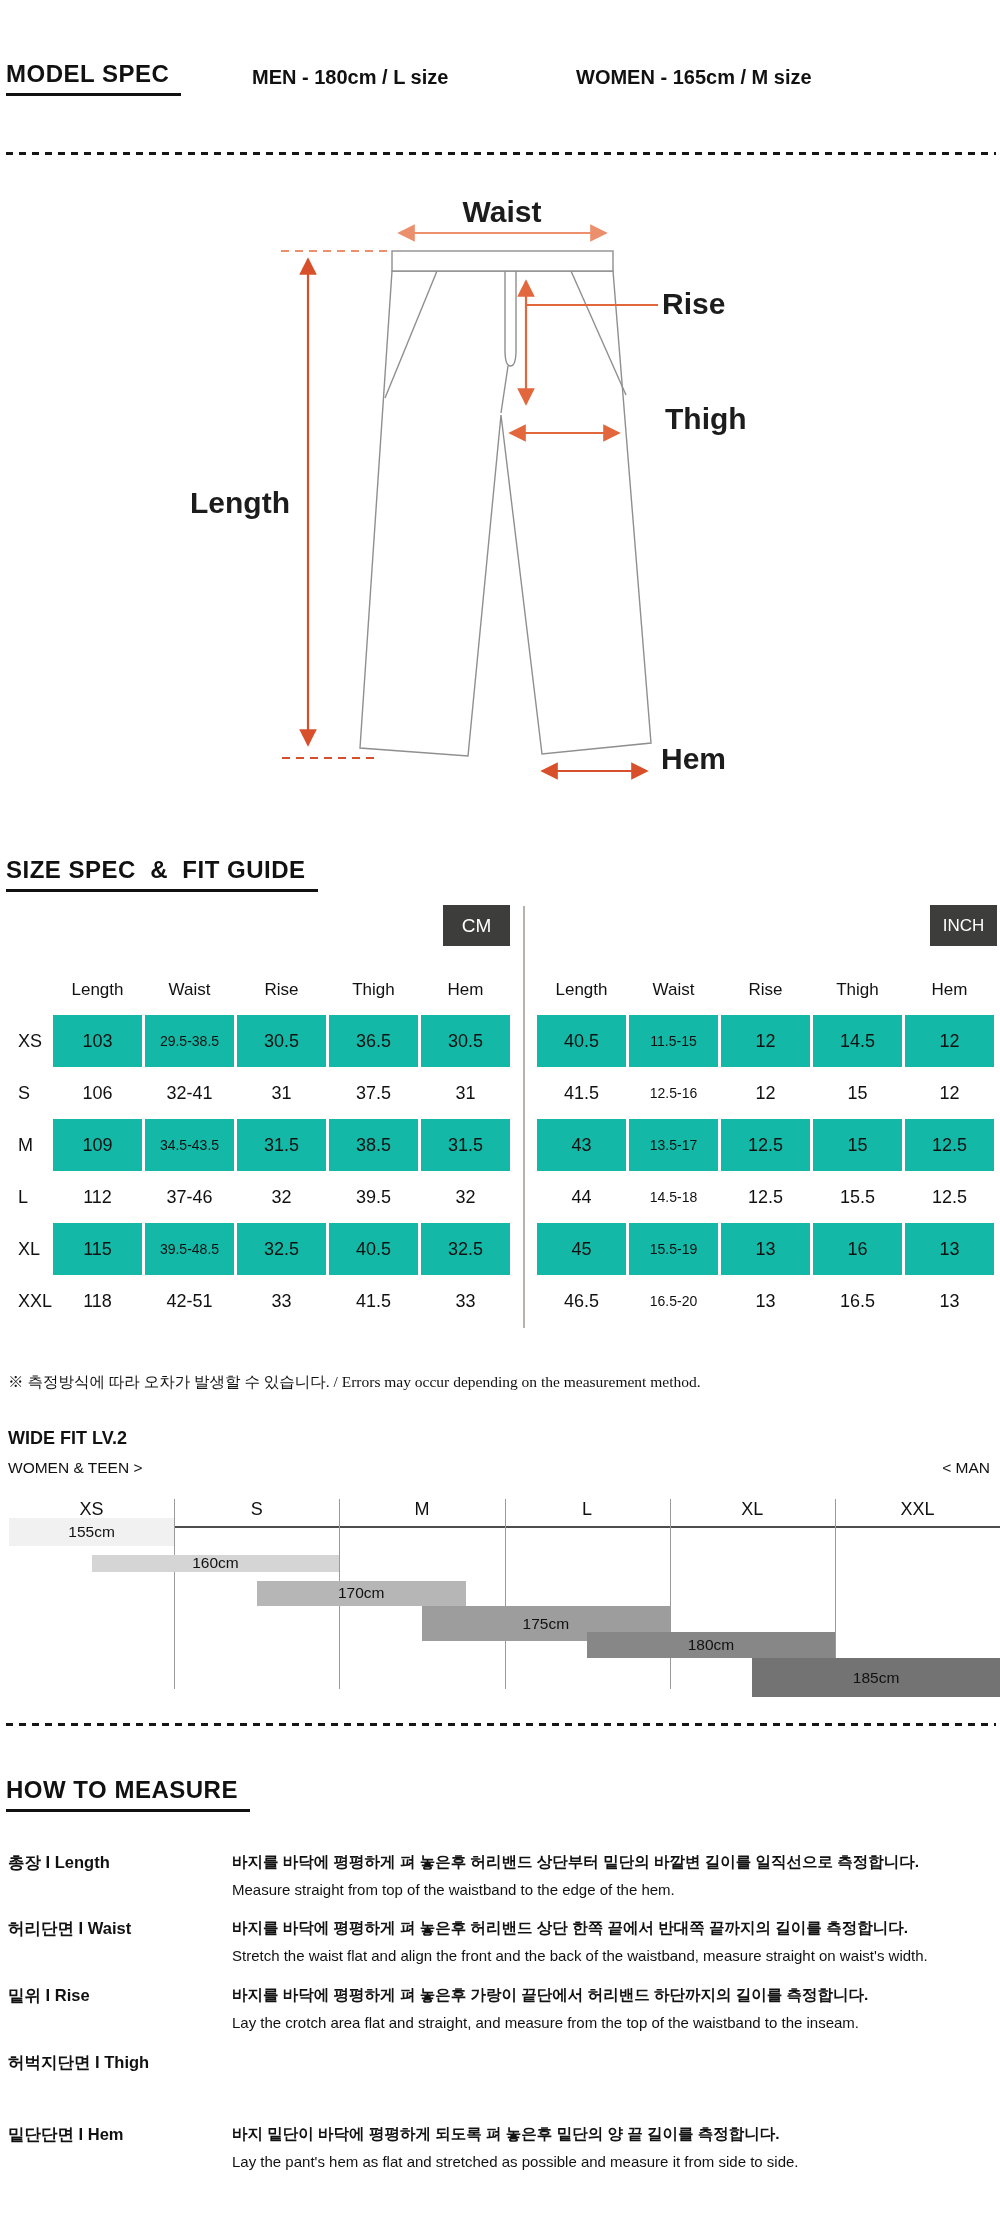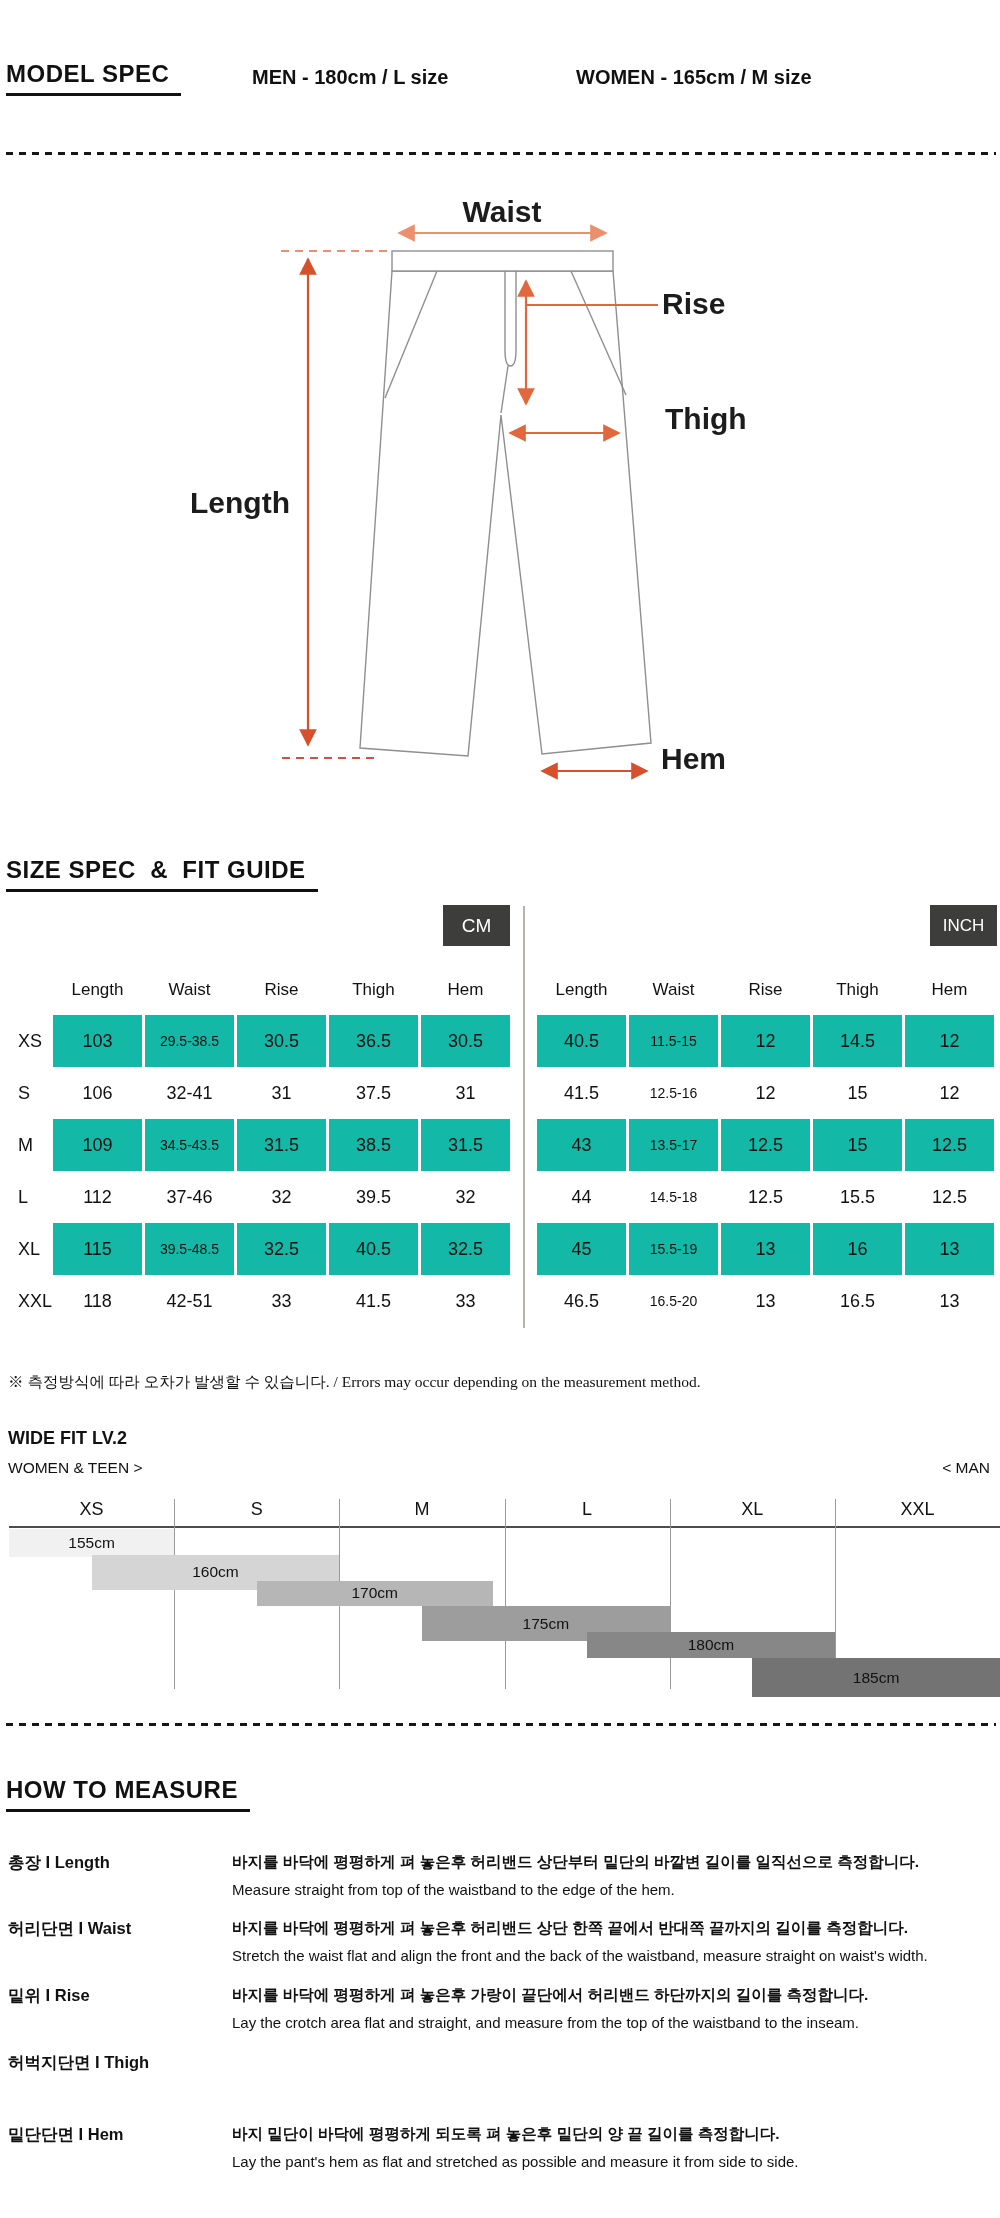--- a/index.html
+++ b/index.html
@@ -185,23 +185,23 @@
       <div class="chart-cat" style="left: 165.167px; width: 165.167px;">S</div>
       <div class="chart-cat" style="left: 330.333px; width: 165.167px;">M</div>
       <div class="chart-cat" style="left: 495.5px; width: 165.167px;">L</div>
       <div class="chart-cat" style="left: 660.667px; width: 165.167px;">XL</div>
       <div class="chart-cat" style="left: 825.833px; width: 165.167px;">XXL</div>
       <div class="chart-vline" style="left: 165.167px;"></div>
       <div class="chart-vline" style="left: 330.333px;"></div>
       <div class="chart-vline" style="left: 495.5px;"></div>
       <div class="chart-vline" style="left: 660.667px;"></div>
       <div class="chart-vline" style="left: 825.833px;"></div>
-      <div class="fit-bar" style="left: 0px; width: 165.167px; top: 34px; height: 28px; background: rgb(241, 241, 241);">155cm</div>
-      <div class="fit-bar" style="left: 82.5833px; width: 247.75px; top: 59.8px; height: 35px; background: rgb(213, 213, 213);">160cm</div>
-      <div class="fit-bar" style="left: 247.75px; width: 236px; top: 85.6px; height: 25.8px; background: rgb(182, 182, 182);">170cm</div>
+      <div class="fit-bar" style="left: 0px; width: 165.167px; top: 23px; height: 28px; background: rgb(241, 241, 241);">155cm</div>
+      <div class="fit-bar" style="left: 82.5833px; width: 247.75px; top: 59.8px; height: 17px; background: rgb(213, 213, 213);">160cm</div>
+      <div class="fit-bar" style="left: 247.75px; width: 209px; top: 85.6px; height: 25.8px; background: rgb(182, 182, 182);">170cm</div>
       <div class="fit-bar" style="left: 412.917px; width: 247.75px; top: 111.4px; height: 35px; background: rgb(157, 157, 157);">175cm</div>
       <div class="fit-bar" style="left: 578.083px; width: 247.75px; top: 137.2px; height: 25.8px; background: rgb(135, 135, 135);">180cm</div>
       <div class="fit-bar" style="left: 743.25px; width: 247.75px; top: 163px; height: 39px; background: rgb(115, 115, 115);">185cm</div>
     </div>
 
   <div class="dashes" style="top:1723px;"></div>
 
   <div class="sec-title" style="left:6px;top:1776px;">HOW TO MEASURE</div>
   <div id="measure-rows">
       <div class="m-row" style="top: 1852px;">

